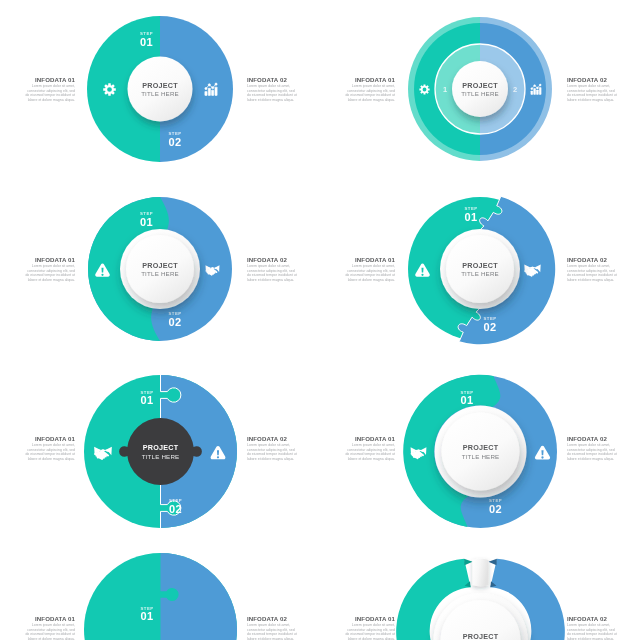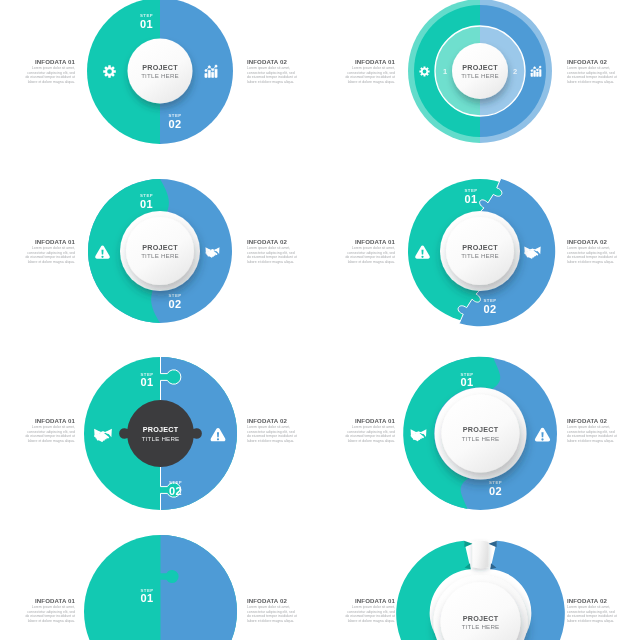--- a/index.html
+++ b/index.html
@@ -1,19 +1,19 @@
 <!DOCTYPE html>
 <html><head>
 <meta charset="utf-8">
 <title>Circle Infographic Templates</title>
 <style>
   html,body{margin:0;padding:0;background:#ffffff;}
   body{width:640px;height:640px;overflow:hidden;font-family:"Liberation Sans",sans-serif;}
   .page{position:relative;width:640px;height:640px;background:#fff;}
-  .panel{position:absolute;width:320px;}
+  .panel{position:absolute;width:320px;margin-top:18px;}
   .diagram{position:absolute;}
   .side{position:absolute;width:52px;}
   .side .ttl{font-size:6.1px;font-weight:700;color:#58595b;letter-spacing:.1px;margin:0 0 1px 0;white-space:nowrap;}
   .side .body{font-size:3.5px;line-height:4.55px;color:#a9abae;margin:0;}
   .side.left{text-align:right;}
   .side.left .ttl{text-align:right;}
   .side.right{text-align:left;}
   .stepcap{fill:#ffffff;opacity:.8;font-size:4.3px;font-weight:700;letter-spacing:.45px;text-anchor:middle;font-family:"Liberation Sans",sans-serif;}
   .stepnum{fill:#ffffff;font-size:11px;font-weight:700;letter-spacing:.3px;text-anchor:middle;font-family:"Liberation Sans",sans-serif;}
   .ctitle{fill:#58595b;font-size:7.2px;font-weight:700;letter-spacing:.25px;text-anchor:middle;font-family:"Liberation Sans",sans-serif;}

